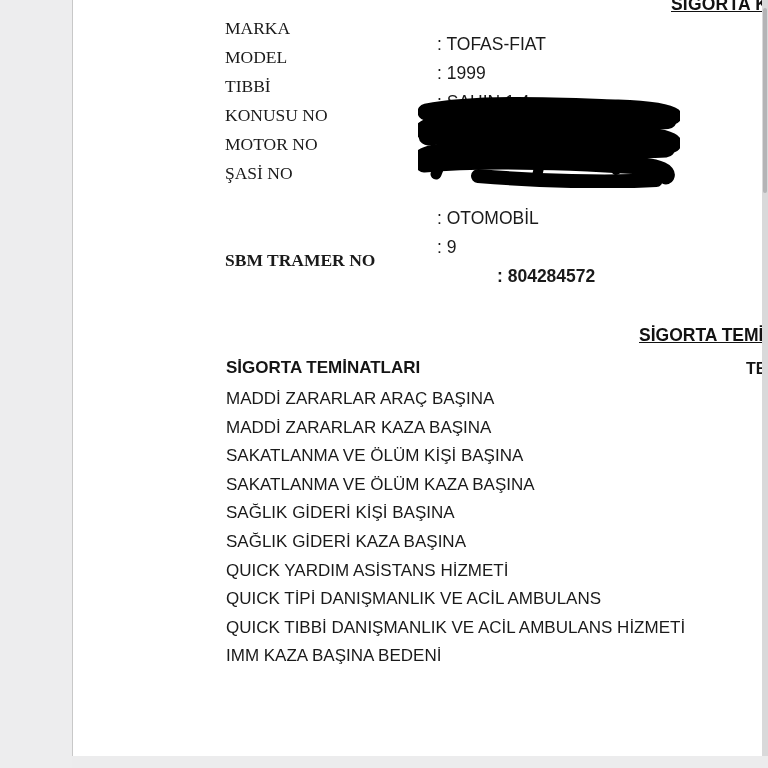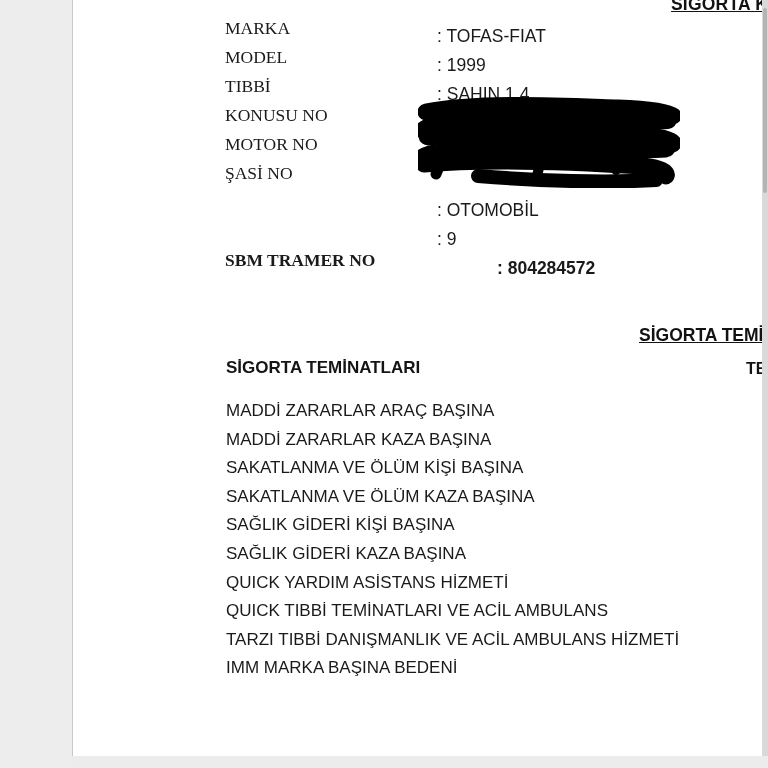--- a/index.html
+++ b/index.html
@@ -93,21 +93,21 @@
   }
   .v-label {
     position: absolute;
     left: 0;
     top: 0;
     font-family: Liberation Serif, serif;
   }
   .v-value {
     position: absolute;
     left: 212px;
-    top: 8px;
+    top: 16px;
   }
   .v-row.bold .v-label,
   .v-row.bold .v-value {
     font-weight: bold;
   }
   .v-row.bold .v-value {
     left: 272px;
   }
   .v-row.sbm {
     margin-top: 0px;
@@ -161,21 +161,21 @@
   .cov-row {
     position: relative;
     height: 28.6px;
     font-size: 17px;
     color: #1a1a1a;
     white-space: nowrap;
   }
   .cov-name {
     position: absolute;
     left: 0;
-    top: 12px;
+    top: 0;
   }
   .cov-amount {
     position: absolute;
     left: 604px;
     top: 0;
     font-size: 17px;
     color: #1a1a1a;
   }
   .bottom-fade {
     position: absolute;
@@ -276,29 +276,29 @@
       </div>
       <div class="cov-row">
         <span class="cov-name">SAĞLIK GİDERİ KAZA BAŞINA</span>
 
       </div>
       <div class="cov-row">
         <span class="cov-name">QUICK YARDIM ASİSTANS HİZMETİ</span>
         <span class="cov-amount"></span>
       </div>
       <div class="cov-row">
-        <span class="cov-name">QUICK TIBBİ TEMİNATLARI VE ACİL AMBULANS</span>
-        <span class="cov-amount"></span>
-      </div>
-      <div class="cov-row">
-        <span class="cov-name">TARZI TIBBİ DANIŞMANLIK VE ACİL AMBULANS HİZMETİ</span>
-        <span class="cov-amount"></span>
-      </div>
-      <div class="cov-row">
-        <span class="cov-name">IMM MARKA BAŞINA BEDENİ</span>
+        <span class="cov-name">QUICK TİPİ DANIŞMANLIK VE ACİL AMBULANS</span>
+        <span class="cov-amount"></span>
+      </div>
+      <div class="cov-row">
+        <span class="cov-name">QUICK TIBBİ DANIŞMANLIK VE ACİL AMBULANS HİZMETİ</span>
+        <span class="cov-amount"></span>
+      </div>
+      <div class="cov-row">
+        <span class="cov-name">IMM KAZA BAŞINA BEDENİ</span>
         <span class="cov-amount"></span>
       </div>
     </div>
 
   </div>
 
   <div class="right-edge"></div>
   <div class="scrollbar-track">
     <div class="scrollbar-thumb"></div>
   </div>

